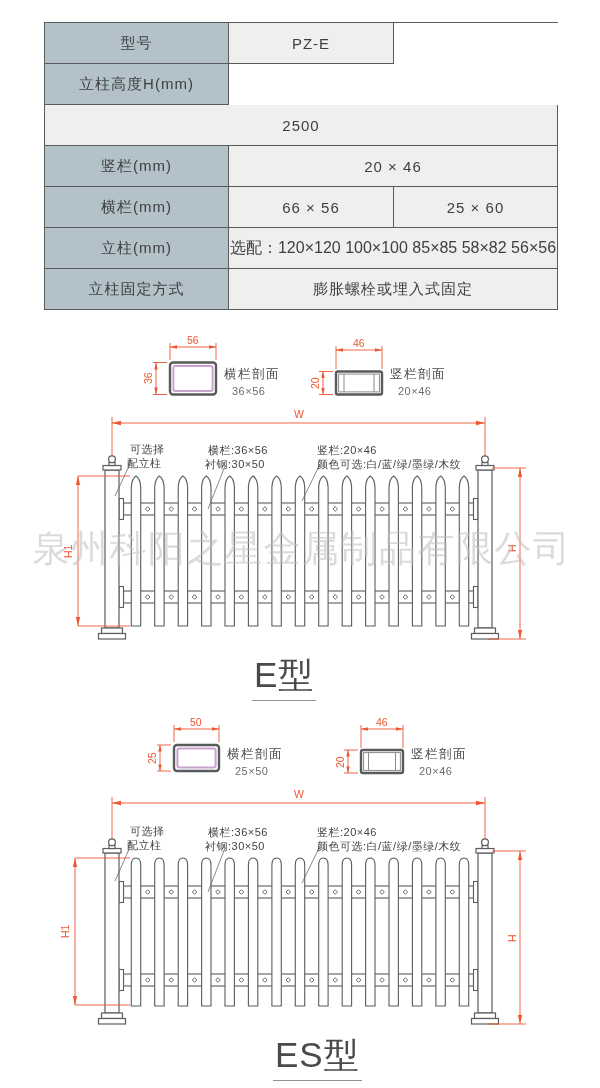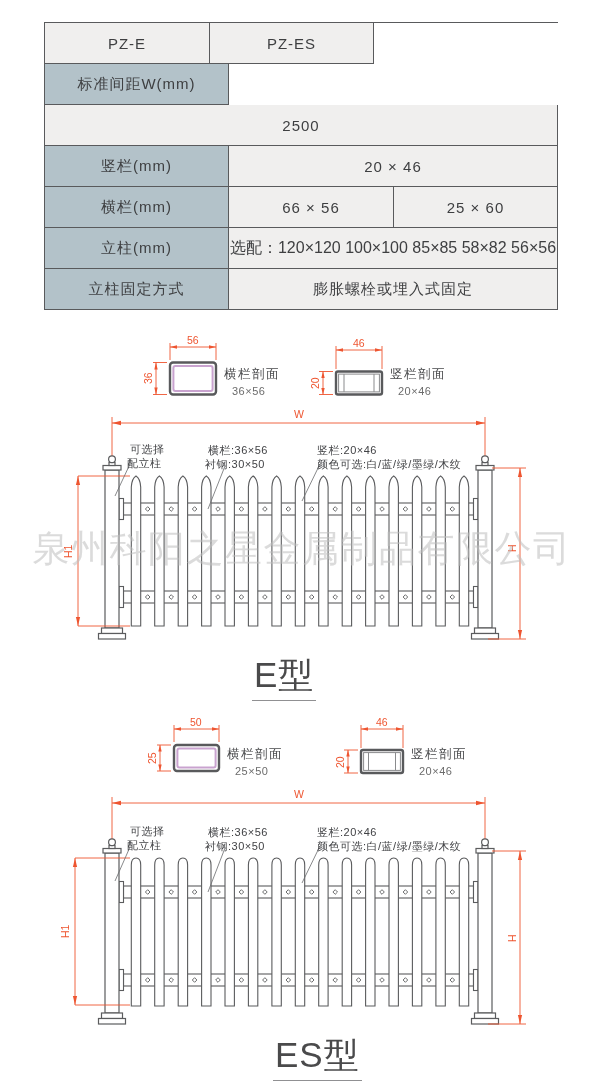--- a/index.html
+++ b/index.html
@@ -35,25 +35,25 @@
   .watermark{position:absolute;left:26px;top:524px;width:552px;white-space:nowrap;
              font-size:37px;letter-spacing:1.5px;color:#bfbfbf;opacity:0.55;z-index:5;text-align:center;}
   .type-label{position:absolute;font-size:35px;color:#4a4a4b;letter-spacing:1px;
               border-bottom:1.5px solid #909092;padding:0 2px 1px 2px;}
 </style>
 </head>
 <body>
 
 <div class="spec-table">
   <div class="tr">
+    <div class="cell th">型号</div>
     <div class="cell td c1">PZ-E</div>
-    <div class="cell td c2">PZ-ES</div>
-  </div>
-  <div class="tr">
-    <div class="cell th">标准间距W(mm)</div>
+  </div>
+  <div class="tr">
+    <div class="cell th">立柱高度H(mm)</div>
   </div>
   <div class="tr">
     <div class="cell td sp">2500</div>
   </div>
   <div class="tr">
     <div class="cell th">竖栏(mm)</div>
     <div class="cell td sp">20 × 46</div>
   </div>
   <div class="tr">
     <div class="cell th">横栏(mm)</div>

